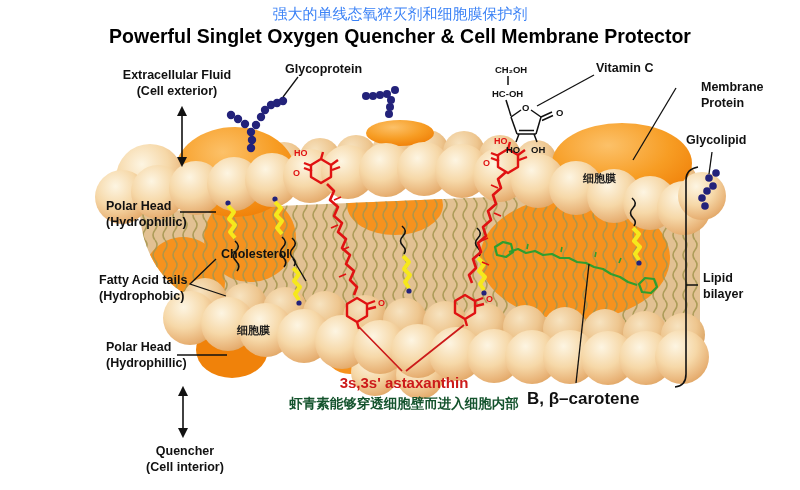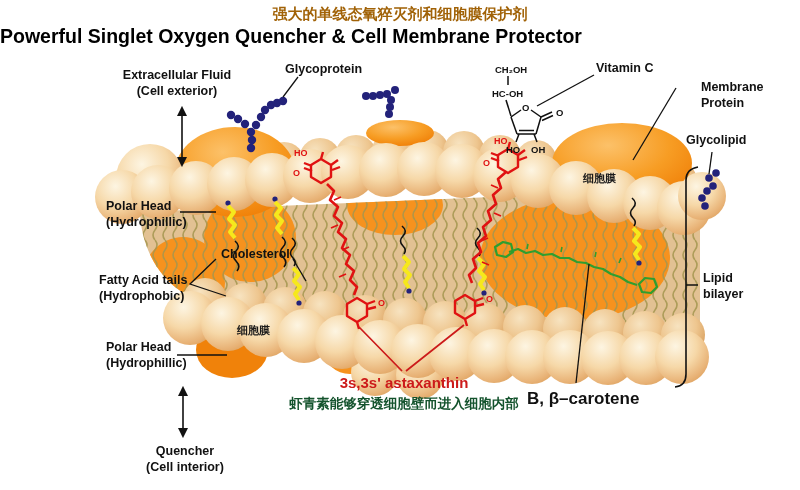--- a/index.html
+++ b/index.html
@@ -2,22 +2,22 @@
 <html><head>
 <meta charset="utf-8">
 <style>
   html,body{margin:0;padding:0;background:#fff;}
   .stage{position:relative;width:800px;height:490px;background:#fff;overflow:hidden;
          font-family:"Liberation Sans",sans-serif;}
   .stage svg{position:absolute;left:0;top:0;}
   .lbl{position:absolute;color:#111;font-size:12.5px;font-weight:700;line-height:1.25;white-space:nowrap;}
   .lbl.center{text-align:center;}
   .title-zh{position:absolute;left:0;top:5px;width:800px;text-align:center;
-            font-size:15px;font-weight:700;color:#a16207;}
-  .title-en{position:absolute;left:0;top:25px;width:800px;
+            font-size:15px;font-weight:400;color:#3b82f6;}
+  .title-en{position:absolute;left:0;top:25px;width:800px;text-align:center;
             font-size:19.5px;font-weight:700;color:#000;}
   .cn-small{font-size:11px;color:#1a1a1a;}
   .red-big{color:#cc1a1a;font-size:15px;}
   .red-zh{color:#14532d;font-size:13.5px;}
 </style>
 </head>
 <body>
 
 <div class="stage">
 

